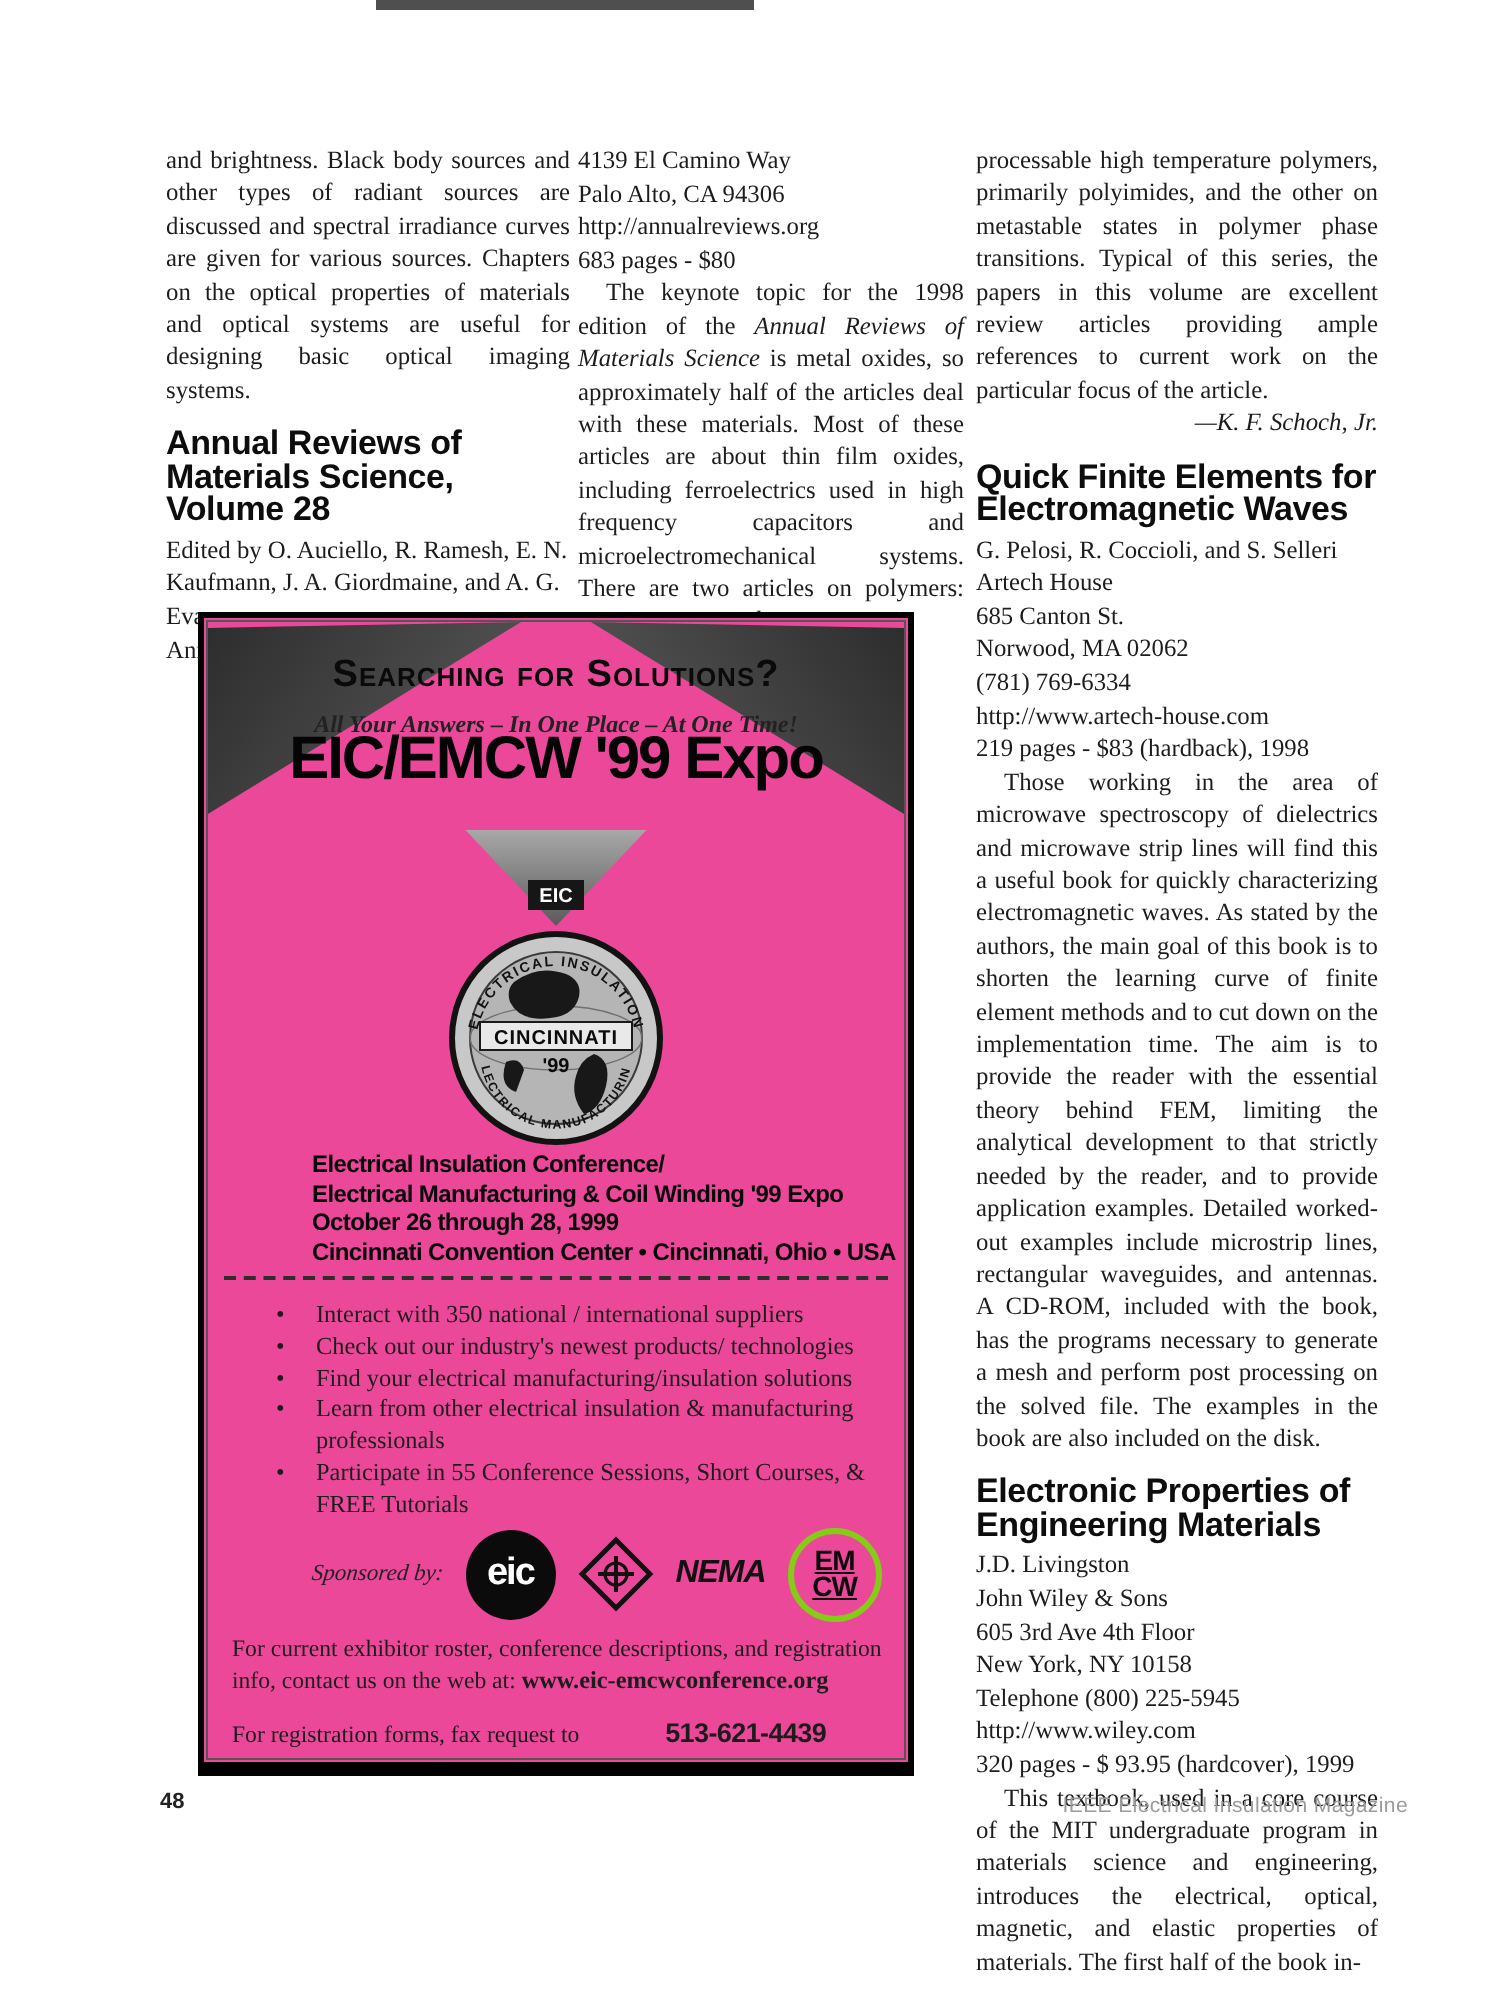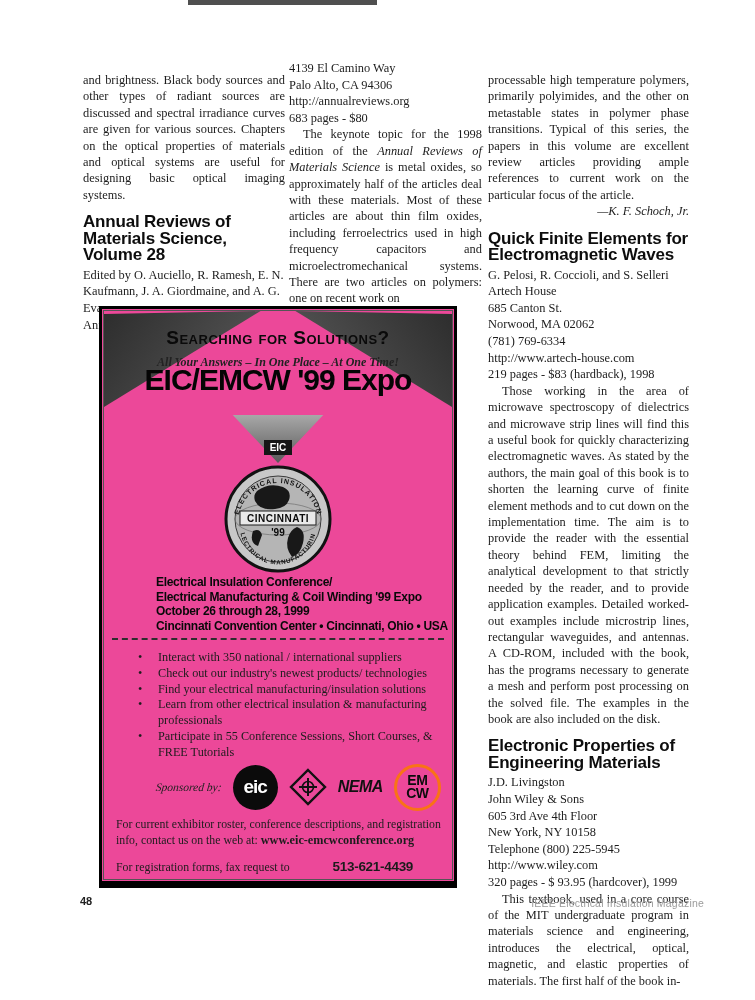--- a/index.html
+++ b/index.html
@@ -4,21 +4,21 @@
 <style>
   html,body{margin:0;padding:0;}
   body{
     width:755px;height:1000px;position:relative;background:#ffffff;
     font-family:"Liberation Serif", serif;color:#1c1c1c;overflow:hidden;
   }
   .topbar{position:absolute;left:188px;top:0;width:189px;height:5px;background:#4f4f4f;}
   
   .col{position:absolute;font-size:12.4px;line-height:16.4px;text-align:justify;}
   #col-left{left:83px;top:72px;width:202px;}
-  #col-mid{left:289px;top:60px;width:193px;}
+  #col-mid{left:289px;top:72px;width:193px;}
   #col-right{left:488px;top:72px;width:201px;}
   .col p{margin:0;}
   .indent{text-indent:14px;}
   .addr{line-height:16.6px;text-align:left;}
   h2{
     font-family:"Liberation Sans", sans-serif;font-size:17px;line-height:16.5px;
     font-weight:700;letter-spacing:-0.2px;color:#0d0d0d;margin:11px 0 3px 0;text-align:left;
   }
   .signature{text-align:right;font-style:italic;margin:1px 4px 6px 0;}
   
@@ -62,23 +62,23 @@
   .bullet::before{content:"\2022";position:absolute;left:4px;top:0;}
   .ad-sponsors{position:absolute;left:52px;top:450px;width:290px;height:52px;display:flex;align-items:center;gap:11px;}
   .sponsored-label{font-style:italic;font-size:11.5px;color:#222;white-space:nowrap;transform:skewX(-6deg);}
   .logo-eic{
     width:45px;height:45px;border-radius:50%;background:#0b0b0b;color:#fff;flex:0 0 auto;
     display:flex;align-items:center;justify-content:center;
     font-family:"Liberation Sans", sans-serif;font-weight:700;font-size:19px;letter-spacing:-1px;
   }
   .logo-nema{font-family:"Liberation Sans", sans-serif;font-weight:700;font-style:italic;font-size:16px;letter-spacing:-0.5px;color:#111;}
   .logo-emcw{
-    width:47px;height:47px;border-radius:50%;border:3px solid #f97316;box-sizing:border-box;flex:0 0 auto;
+    width:47px;height:47px;border-radius:50%;border:3px solid #84cc16;box-sizing:border-box;flex:0 0 auto;
     display:flex;flex-direction:column;align-items:center;justify-content:center;
-    font-family:"Liberation Sans", sans-serif;font-weight:700;font-size:14px;line-height:13px;letter-spacing:-0.5px;color:#0c0c0c;
+    font-family:"Liberation Sans", sans-serif;font-weight:700;font-size:14px;line-height:13px;letter-spacing:-0.5px;color:#0c0c0c;text-decoration:underline;
   }
   .ad-contact{position:absolute;left:12px;top:506px;width:332px;font-size:11.8px;line-height:15.5px;text-align:left;}
   .ad-contact b{font-size:12.2px;}
   .ad-fax{position:absolute;left:12px;top:548px;width:332px;font-size:11.8px;text-align:left;}
   .ad-fax b{font-size:13.5px;font-family:"Liberation Sans", sans-serif;letter-spacing:-0.3px;padding-left:40px;}
   
   .page-num{
     position:absolute;left:80px;top:895px;
     font-family:"Liberation Sans", sans-serif;font-weight:700;font-size:11px;color:#222;
   }

